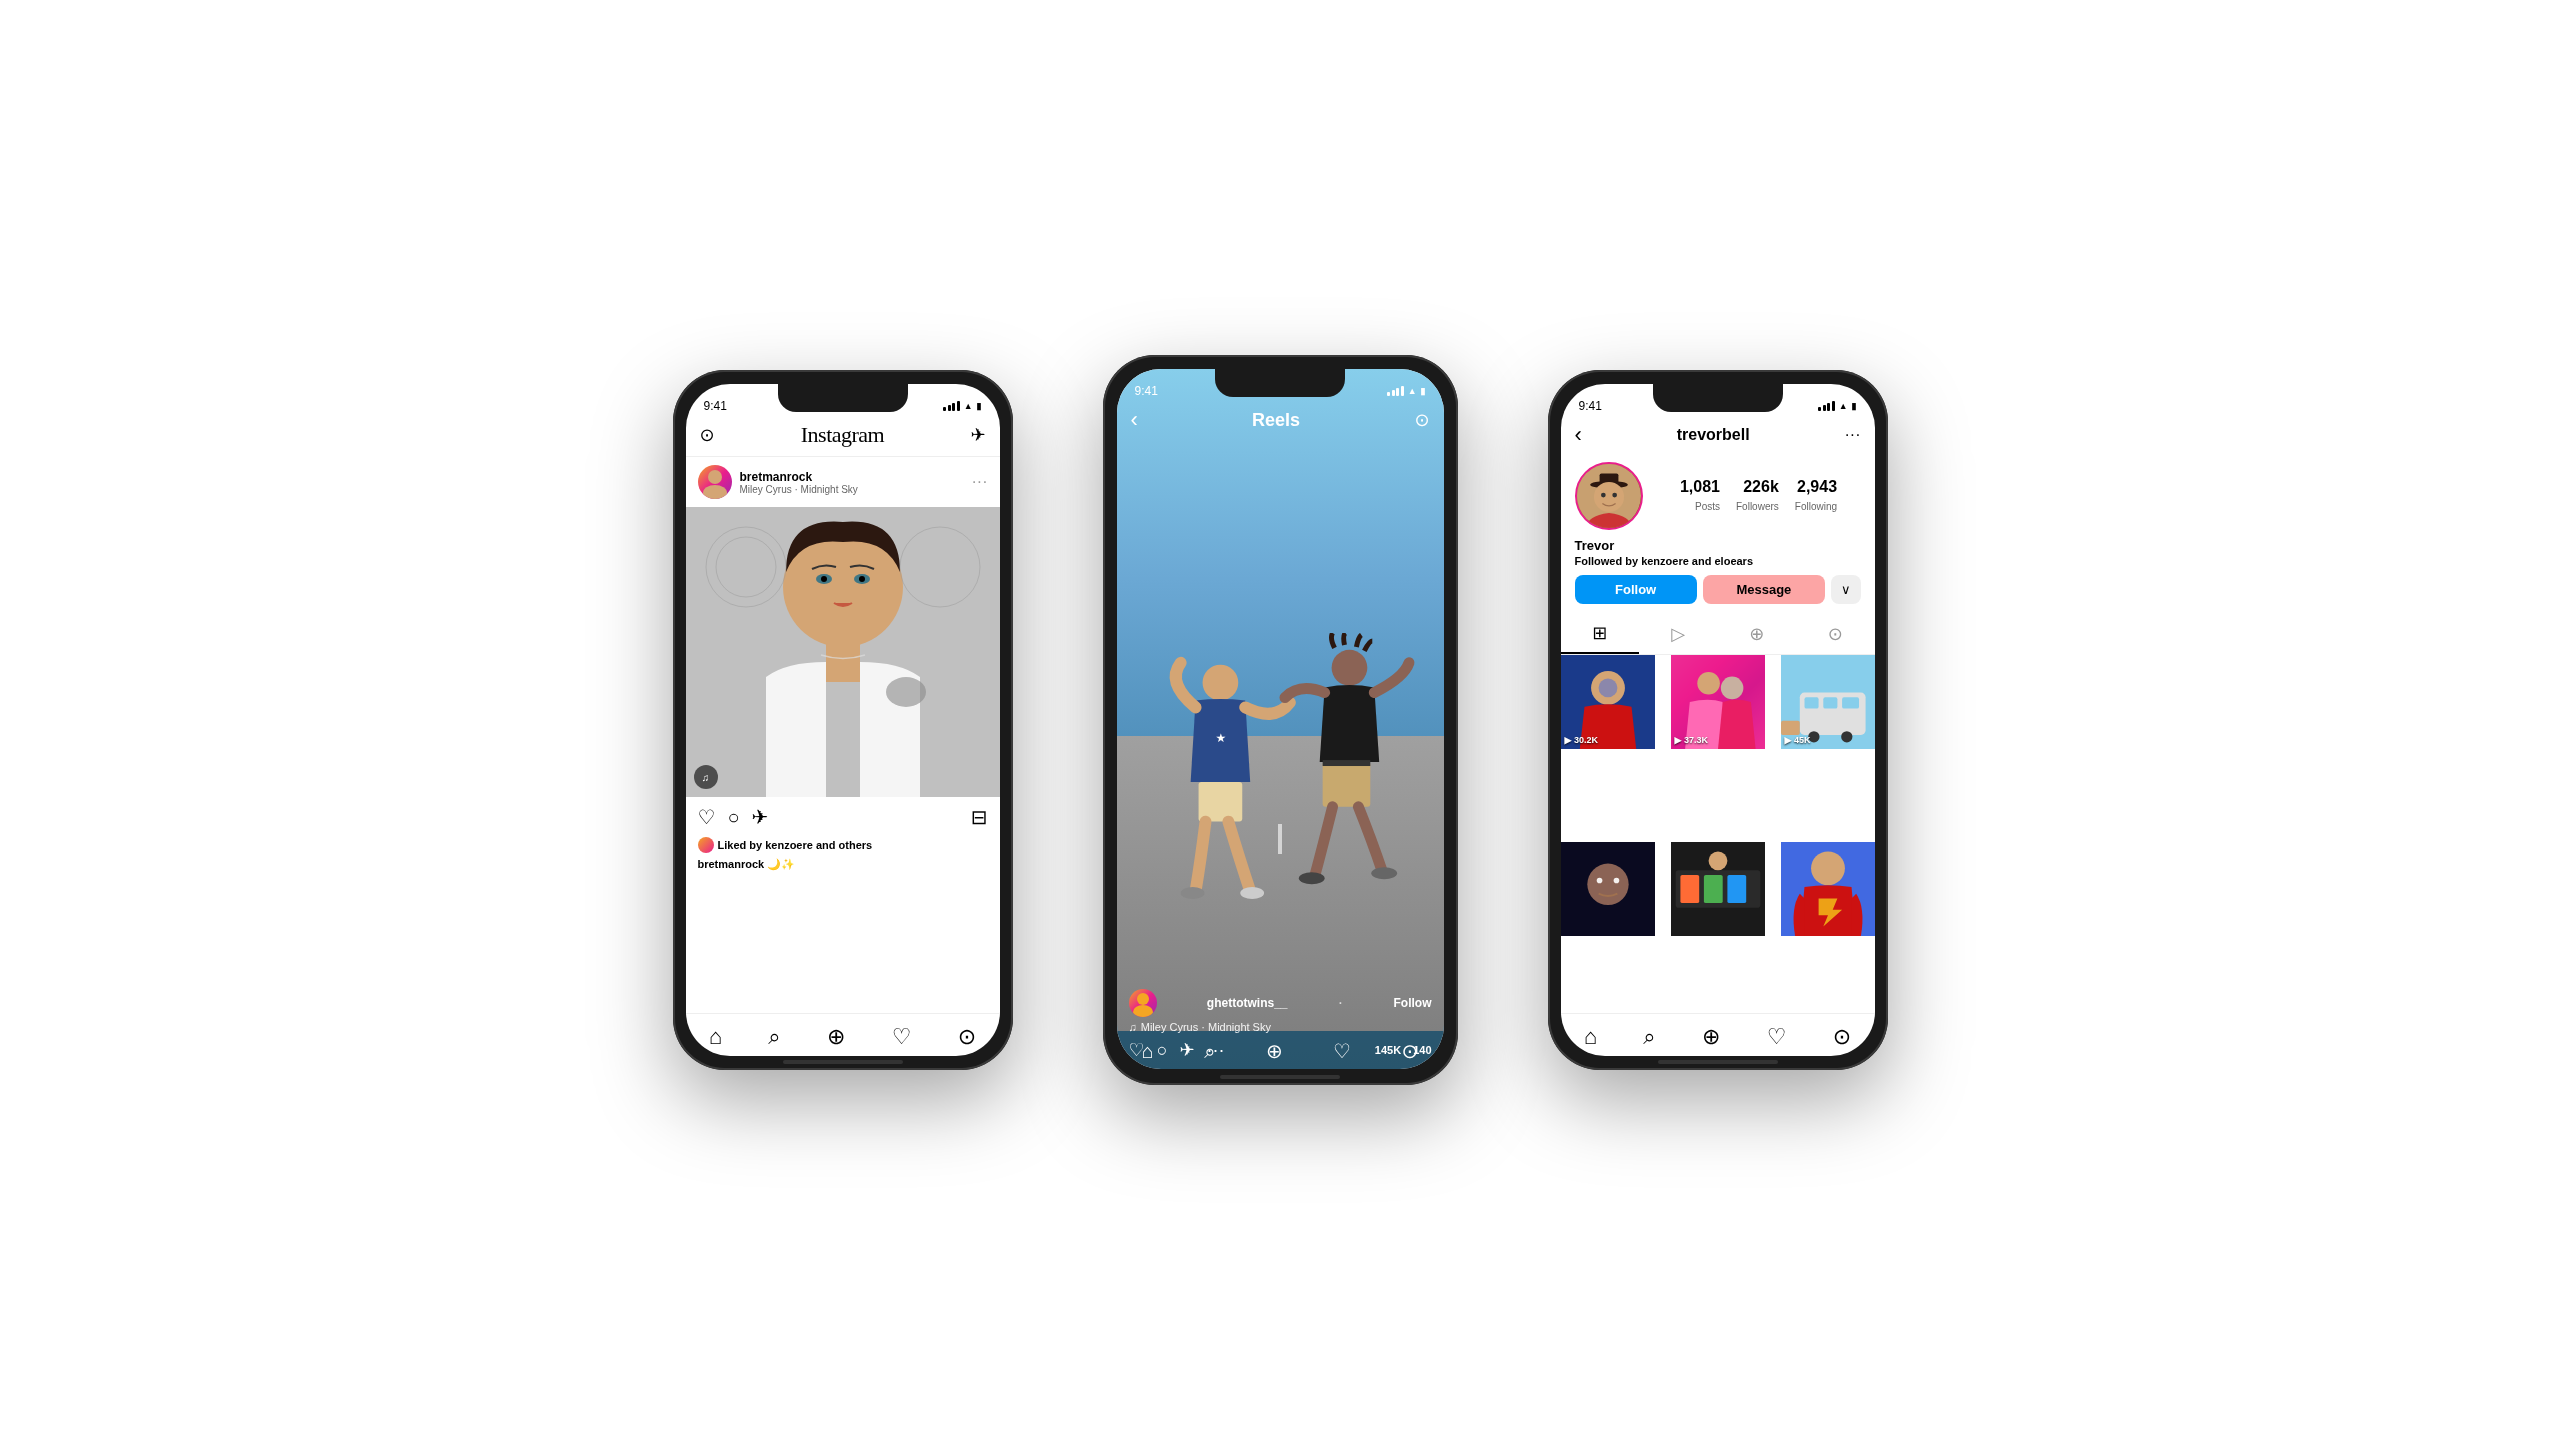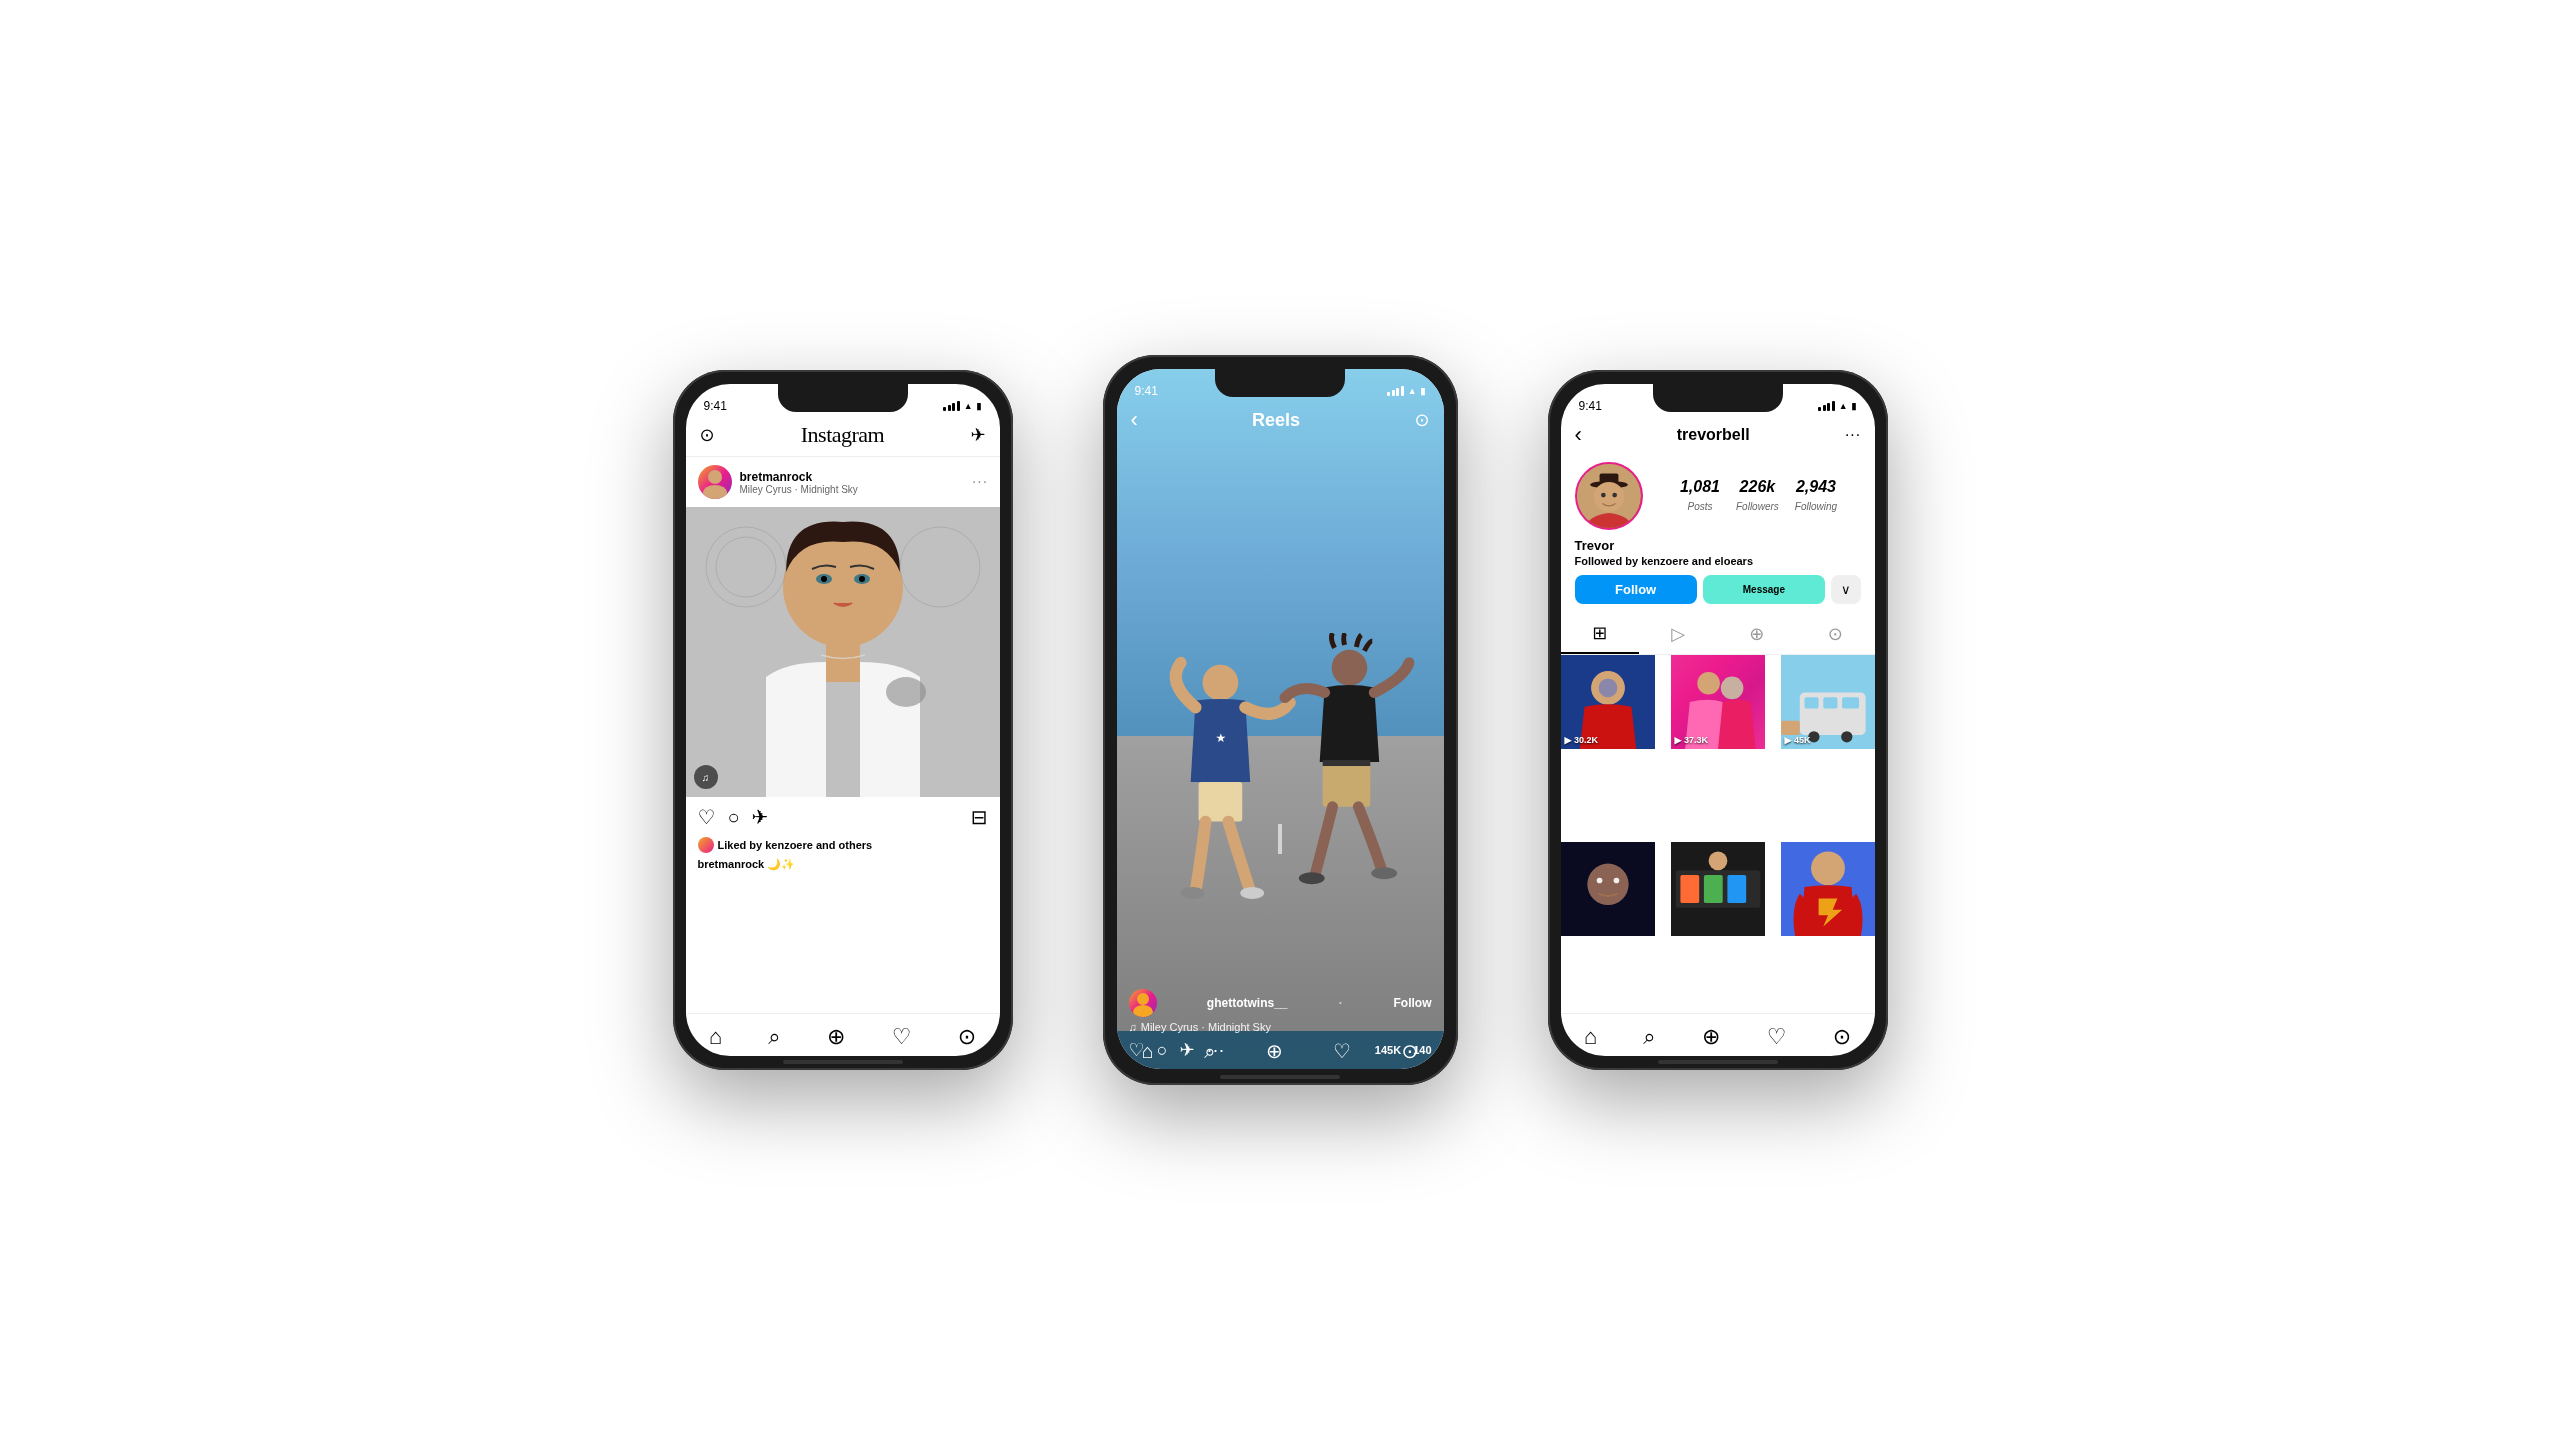--- a/index.html
+++ b/index.html
@@ -182,36 +182,36 @@
     .profile-info { display: flex; align-items: center; padding: 6px 14px 8px; gap: 14px; }
     .profile-avatar {
       width: 68px; height: 68px; border-radius: 50%;
       border: 2.5px solid #e91e8c;
       background: linear-gradient(135deg, #d4a574, #8b4513);
       display: flex; align-items: center; justify-content: center;
       color: white; font-size: 11px; font-weight: bold;
       overflow: hidden; flex-shrink: 0;
     }
     .profile-stats { display: flex; gap: 16px; flex: 1; justify-content: center; }
-    .stat-item { text-align: center; font-style: italic; }
+    .stat-item { text-align: right; }
     .stat-num { font-size: 16px; font-weight: 700; display: block; }
     .stat-label { font-size: 10px; color: #666; }
     .profile-name { padding: 0 14px 2px; font-size: 13px; font-weight: 700; }
     .profile-followed { padding: 0 14px 8px; font-size: 11px; color: #666; }
     .profile-followed span { font-weight: 700; color: #000; }
     .profile-buttons { display: flex; gap: 6px; padding: 0 14px 10px; }
     .btn-follow {
       flex: 1; background: #0095f6; color: white;
       border: none; border-radius: 8px; padding: 7px;
       font-size: 13px; font-weight: 700; cursor: pointer;
     }
     .btn-message {
-      flex: 1; background: #5eead4; color: #000;
+      flex: 1; background: #fca5a5; color: #000;
       border: none; border-radius: 8px; padding: 7px;
-      font-size: 10px; font-weight: 700; cursor: pointer;
+      font-size: 13px; font-weight: 700; cursor: pointer;
     }
     .btn-chevron {
       background: #efefef; color: #000;
       border: none; border-radius: 8px; padding: 7px 10px;
       font-size: 13px; cursor: pointer;
     }
     .profile-tabs { display: flex; border-bottom: 1px solid #eee; }
     .profile-tab { flex: 1; display: flex; align-items: center; justify-content: center; padding: 8px 0; font-size: 18px; color: #999; }
     .profile-tab.active { color: #000; border-bottom: 2px solid #000; }
     .profile-grid { display: grid; grid-template-columns: repeat(3, 1fr); gap: 16px; flex: 1; overflow: hidden; }

